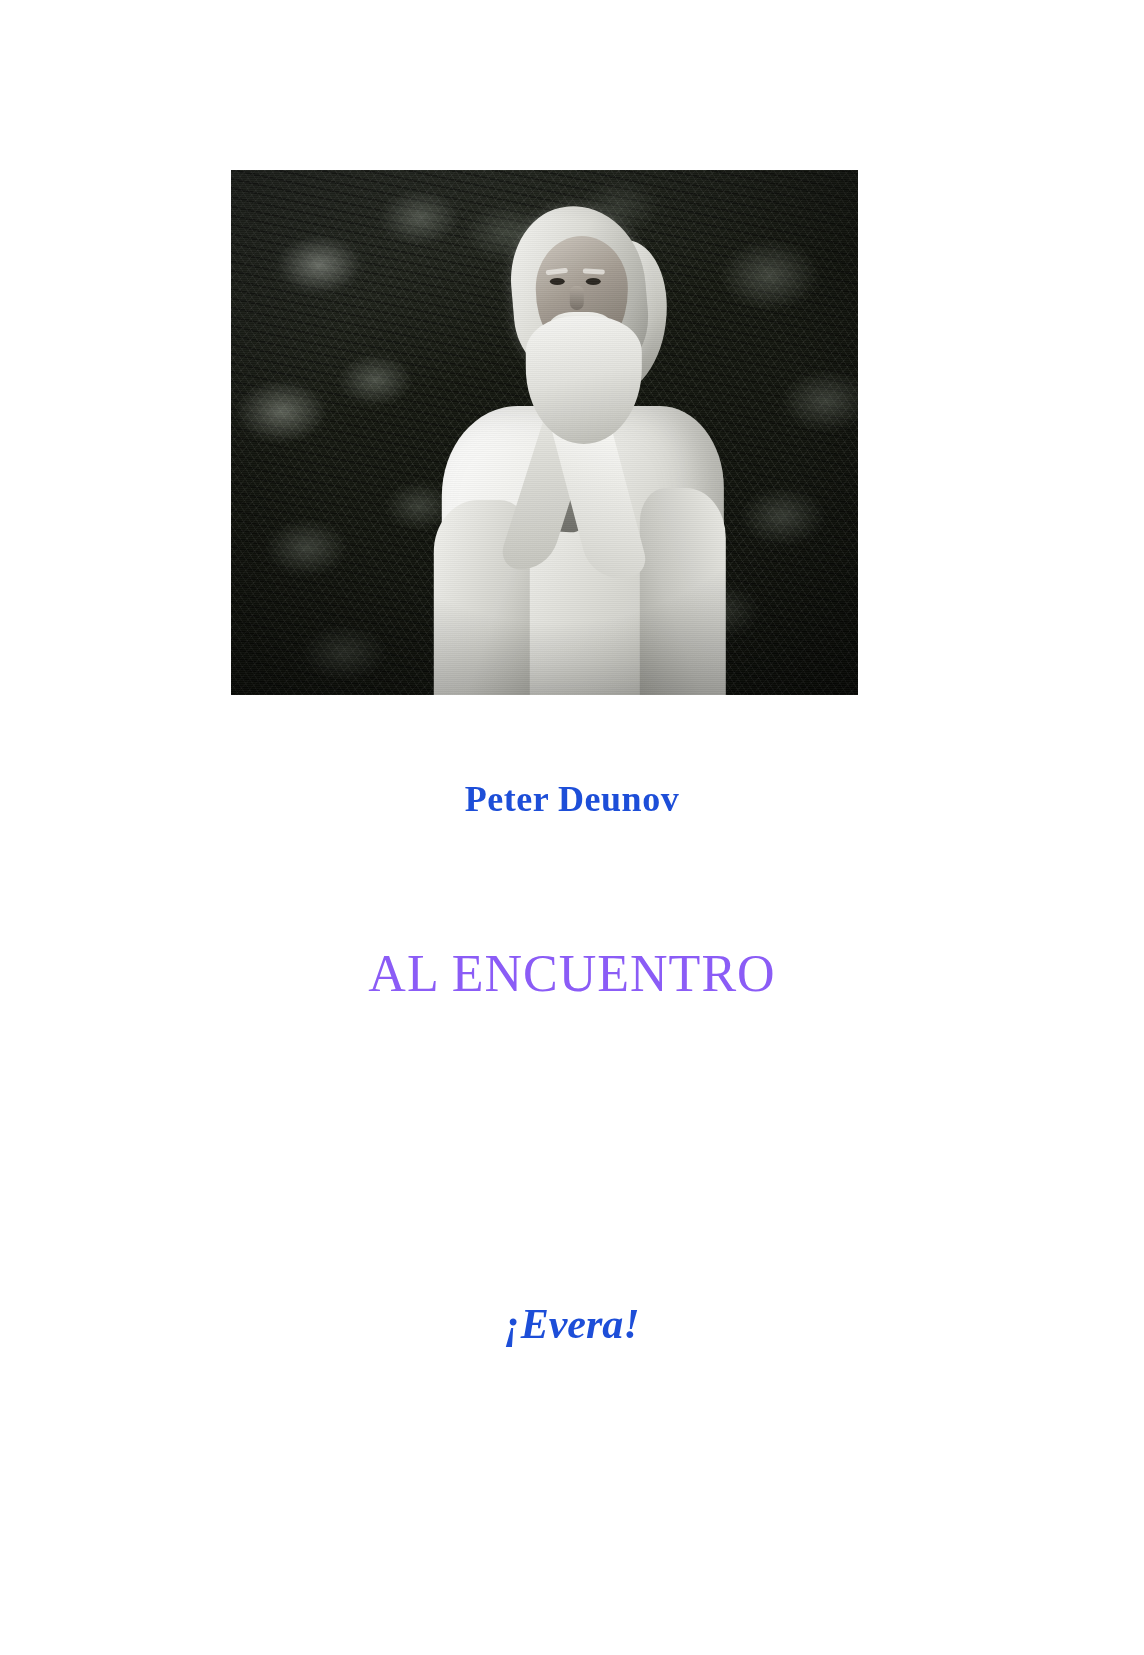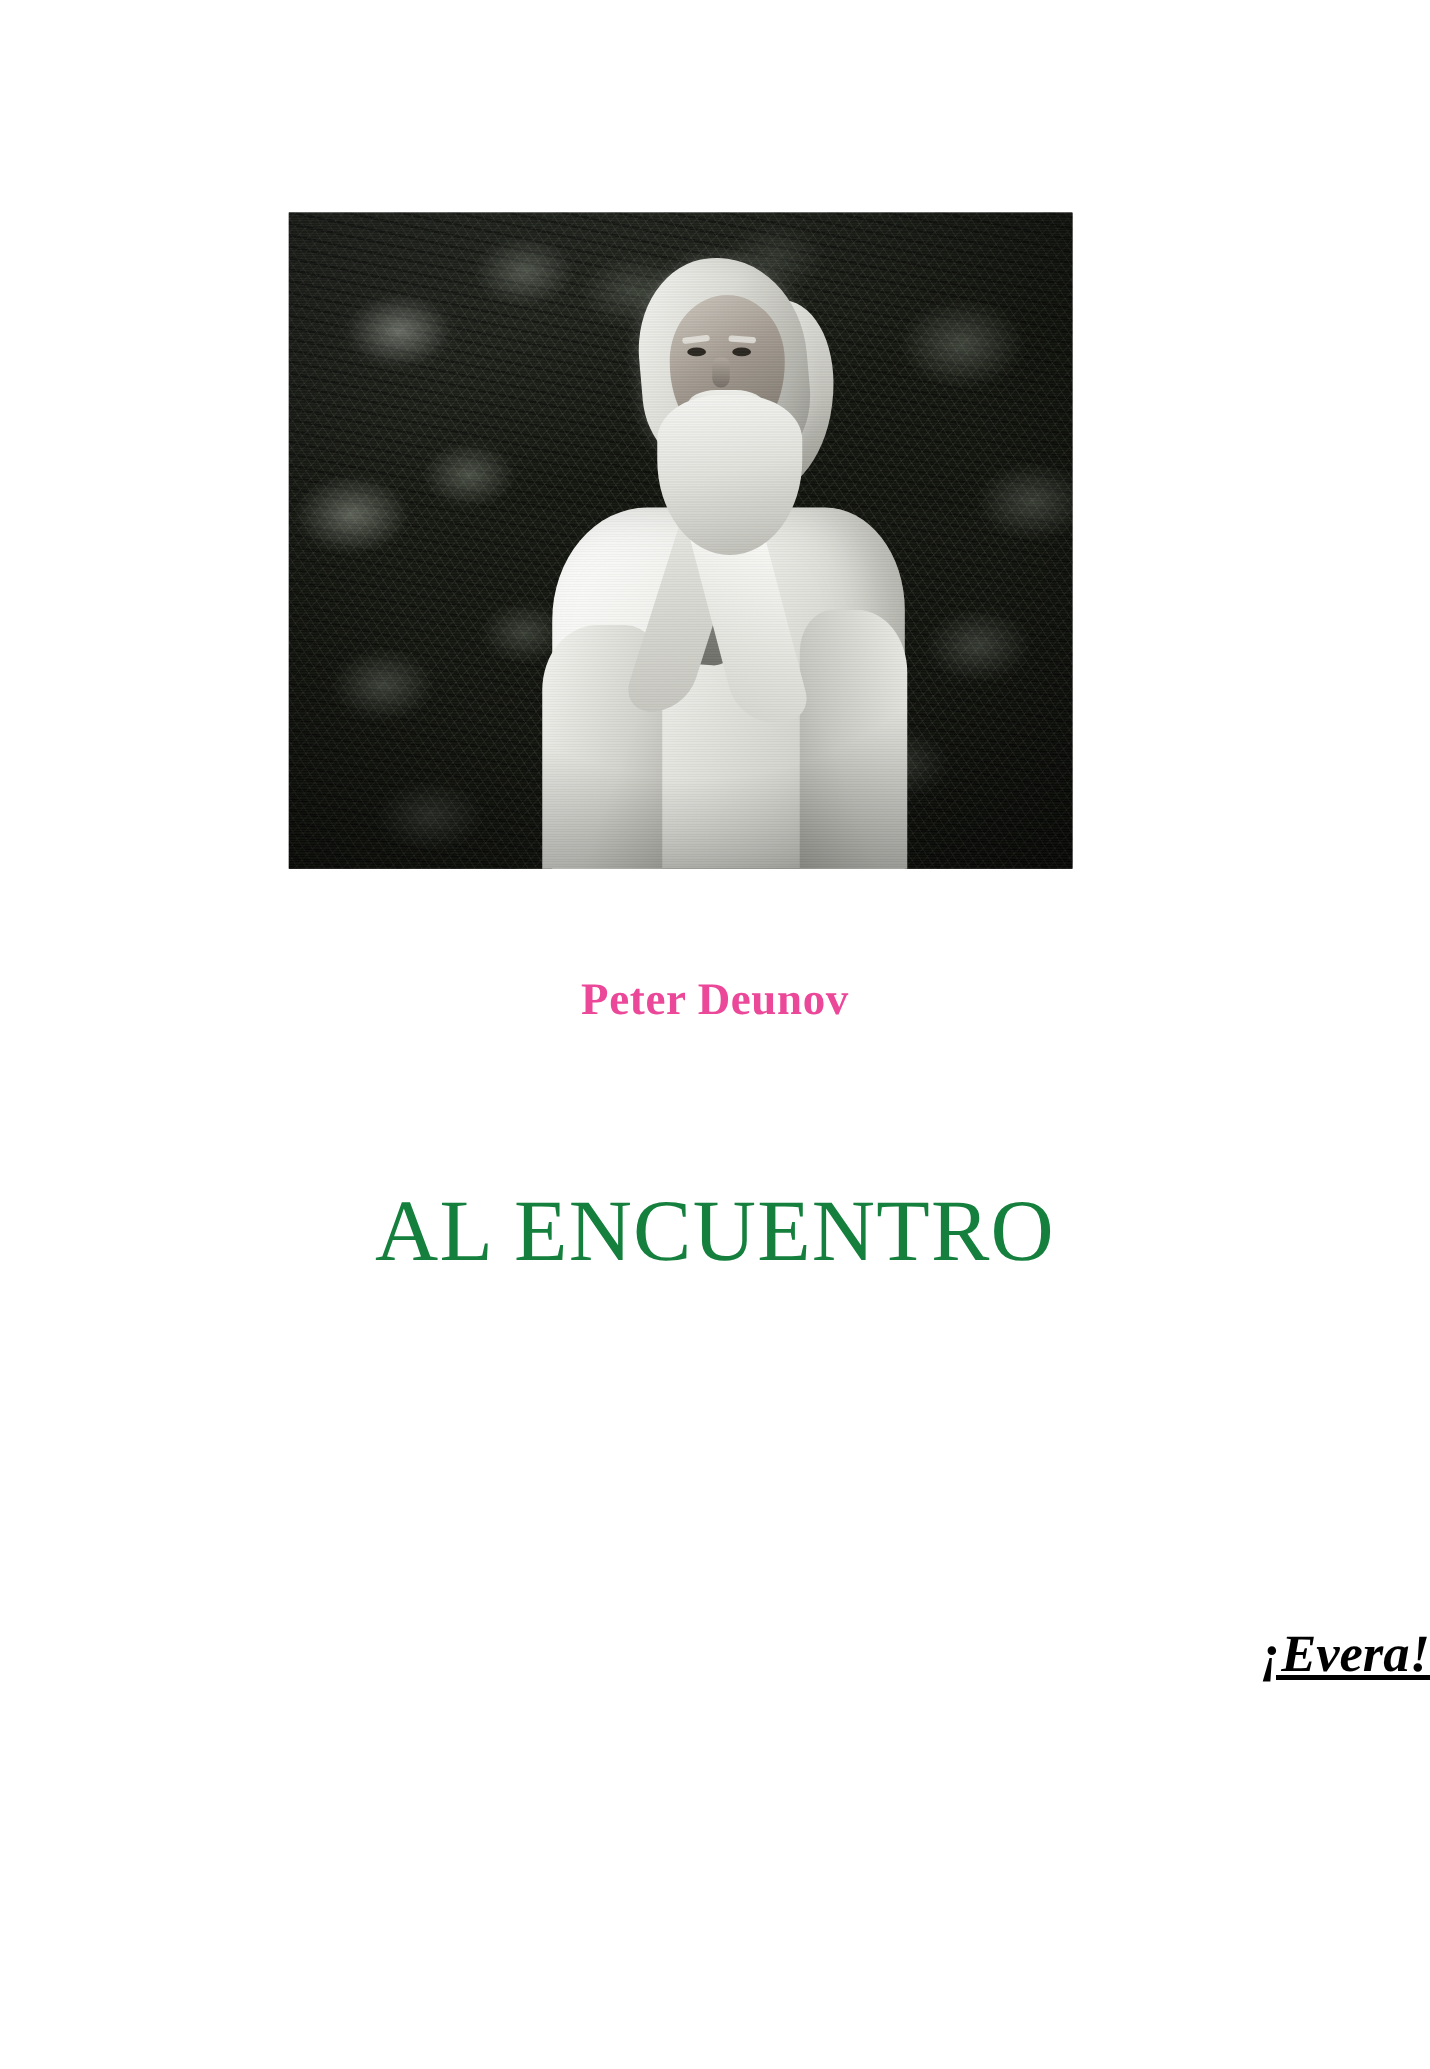--- a/index.html
+++ b/index.html
@@ -198,44 +198,43 @@
   }
 
   
   .author {
     position: absolute;
     left: 0; right: 0;
     top: 778px;
     text-align: center;
     font-size: 36px;
     font-weight: bold;
-    color: #ec4899;
+    color: #1d4ed8;
     letter-spacing: 0.5px;
   }
   .title {
     position: absolute;
     left: 0; right: 0;
     top: 940px;
     text-align: center;
-    color: #15803d;
-    font-size: 70px;
+    color: #8b5cf6;
+    font-size: 52px;
     line-height: 1.32;
     letter-spacing: 1px;
   }
   .title .line { display: block; }
   .subtitle {
     position: absolute;
     left: 0; right: 0;
     top: 1300px;
-    text-align: right;
+    text-align: center;
     font-size: 42px;
     font-weight: bold;
     font-style: italic;
-    color: #000000;
-    text-decoration: underline;
+    color: #1d4ed8;
   }
 </style>
 </head>
 <body>
 
 <div class="page">
 
   <div class="photo-wrap">
     <div class="photo"></div>
     <div class="figure">

